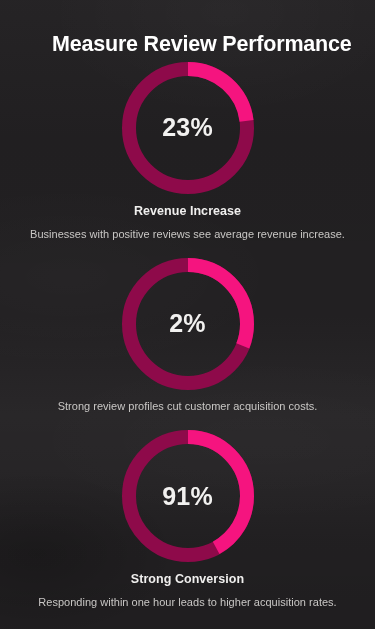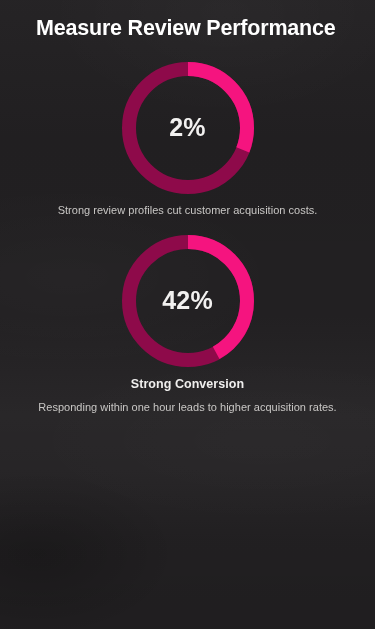--- a/index.html
+++ b/index.html
@@ -39,21 +39,21 @@
       rgba(255,255,255,.018) 74%,
       rgba(0,0,0,.05) 86%,
       rgba(0,0,0,.10) 100%);
   }
 
   .page {
     position:relative;
     z-index:1;
     width:375px;
     height:629px;
-    padding:0;
+    padding:16px;
   }
 
   .page-title {
     font-size:21.5px;
     font-weight:bold;
     color:#FFFFFF;
     letter-spacing:-0.2px;
     padding:16px 0 0 36px;
     line-height:1.2;
   }
@@ -120,20 +120,31 @@
 
 <div class="bg-wash w1"></div>
 <div class="bg-wash w2"></div>
 
 <div class="page">
 
   <h1 class="page-title">Measure Review Performance</h1>
 
   <div class="stats">
 
+    <div class="stat-card">
+      <div class="donut-wrap">
+        <svg viewBox="0 0 132 132">
+          <circle cx="66" cy="66" r="59" fill="none" stroke="#8E0A4A" stroke-width="14"></circle>
+          <circle class="donut-progress" cx="66" cy="66" r="59" fill="none" stroke="#F5147F" stroke-width="14" stroke-dasharray="85.26282461842699 285.4451085051686" stroke-dashoffset="0"></circle>
+        </svg>
+        <div class="donut-value">23%</div>
+      </div>
+      <div class="stat-label">Revenue Increase</div>
+      <div class="stat-desc">Businesses with positive reviews see average revenue increase.</div>
+    </div>
 
     <div class="gap-1"></div>
 
     <div class="stat-card">
       <div class="donut-wrap">
         <svg viewBox="0 0 132 132">
           <circle cx="66" cy="66" r="59" fill="none" stroke="#8E0A4A" stroke-width="14"></circle>
           <circle class="donut-progress" cx="66" cy="66" r="59" fill="none" stroke="#F5147F" stroke-width="14" stroke-dasharray="114.91945926831463 255.78847385528096" stroke-dashoffset="0"></circle>
         </svg>
         <div class="donut-value">2%</div>
@@ -142,20 +153,20 @@
     </div>
 
     <div class="gap-2"></div>
 
     <div class="stat-card">
       <div class="donut-wrap">
         <svg viewBox="0 0 132 132">
           <circle cx="66" cy="66" r="59" fill="none" stroke="#8E0A4A" stroke-width="14"></circle>
           <circle class="donut-progress" cx="66" cy="66" r="59" fill="none" stroke="#F5147F" stroke-width="14" stroke-dasharray="155.69733191191014 215.01060121168544" stroke-dashoffset="0"></circle>
         </svg>
-        <div class="donut-value">42%</div>
+        <div class="donut-value">91%</div>
       </div>
       <div class="stat-label">Strong Conversion</div>
       <div class="stat-desc">Responding within one hour leads to higher acquisition rates.</div>
     </div>
 
   </div>
 </div>
 
 </body></html>

